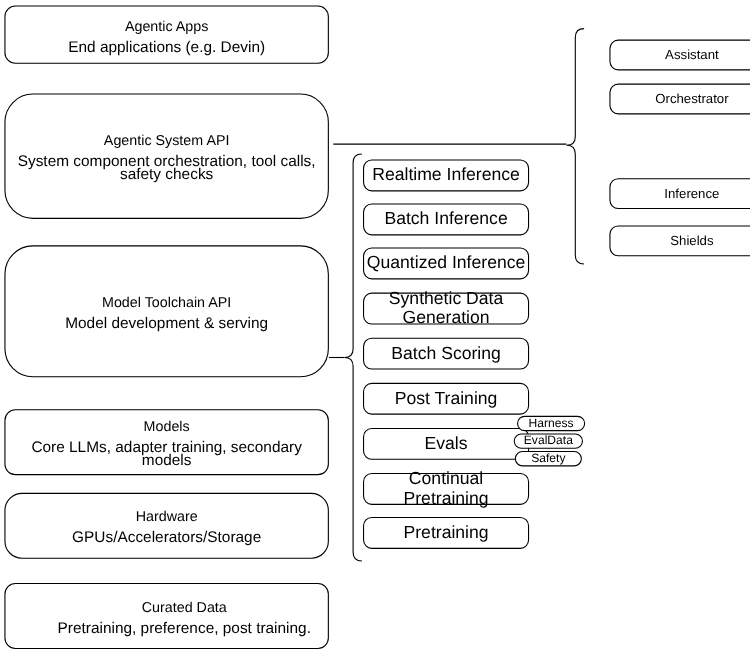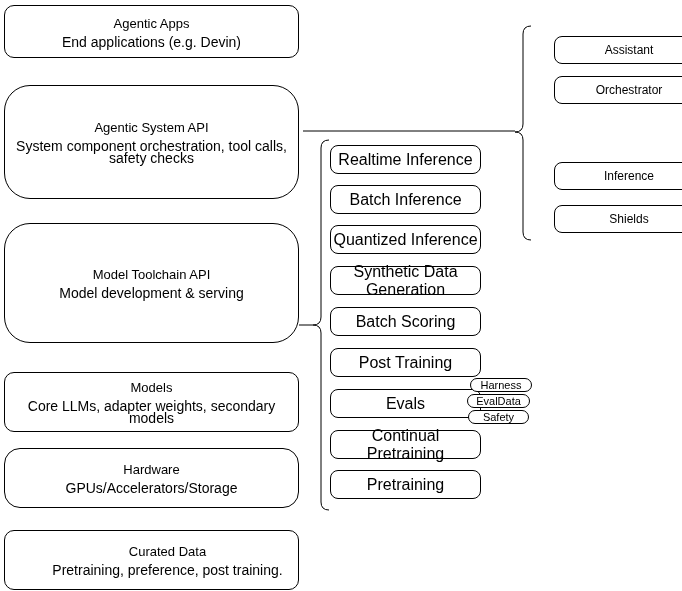--- a/index.html
+++ b/index.html
@@ -92,21 +92,21 @@
   <div class="box lbox b2">
     <div class="title">Agentic System API</div>
     <div class="subtitle">System component orchestration, tool calls, safety checks</div>
   </div>
   <div class="box lbox b3">
     <div class="title">Model Toolchain API</div>
     <div class="subtitle">Model development &amp; serving</div>
   </div>
   <div class="box lbox b4">
     <div class="title">Models</div>
-    <div class="subtitle">Core LLMs, adapter weights, secondary models</div>
+    <div class="subtitle">Core LLMs, adapter training, secondary models</div>
   </div>
   <div class="box lbox b5">
     <div class="title">Hardware</div>
     <div class="subtitle">GPUs/Accelerators/Storage</div>
   </div>
   <div class="box lbox b6">
     <div class="title">Curated Data</div>
     <div class="subtitle">Pretraining, preference, post training.</div>
   </div>
 

